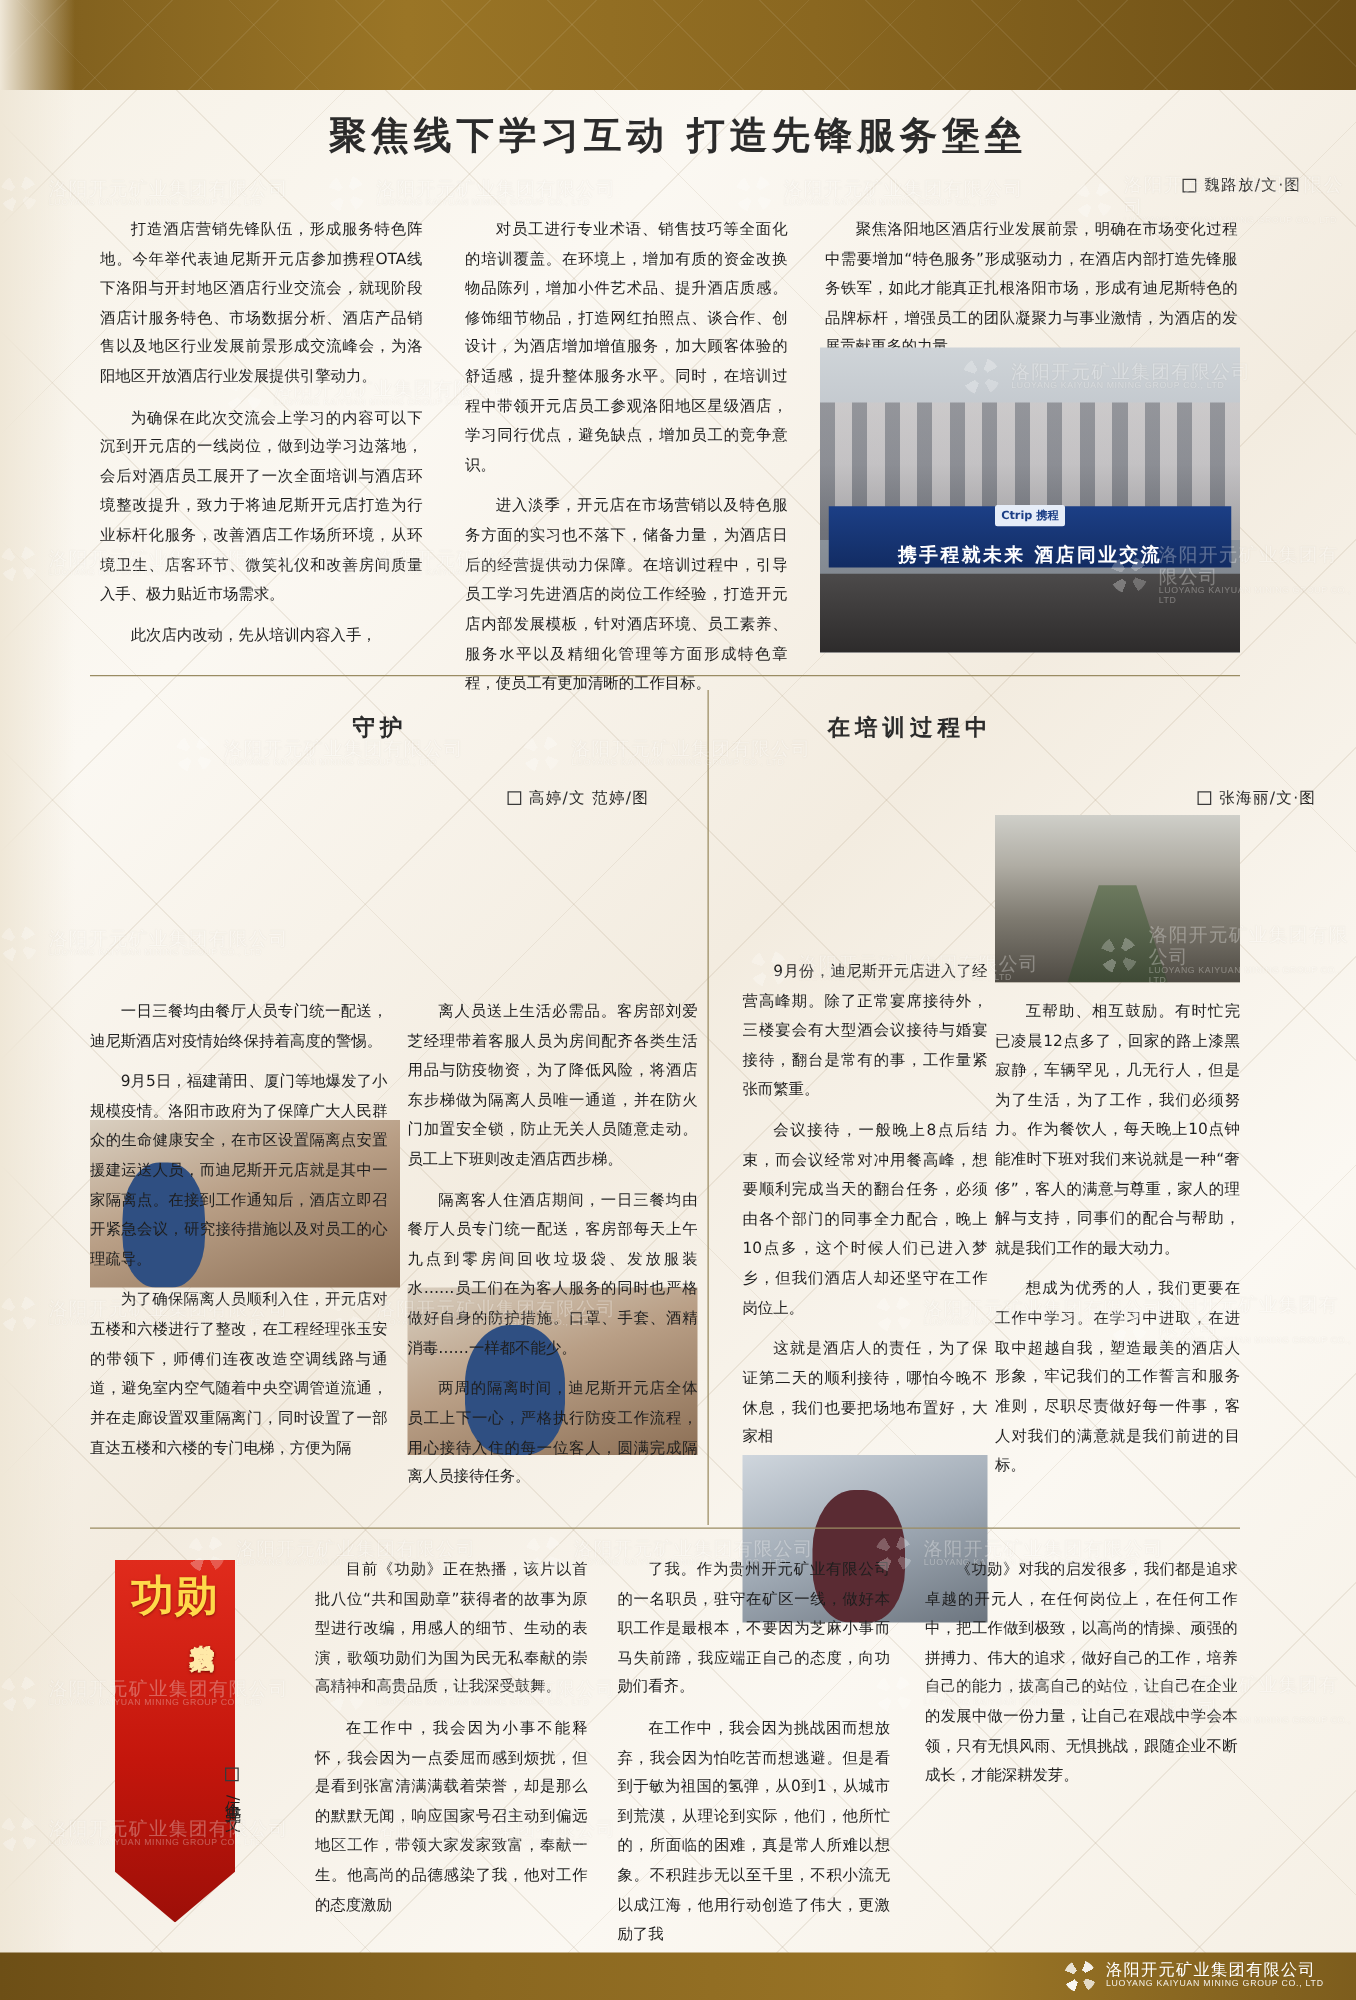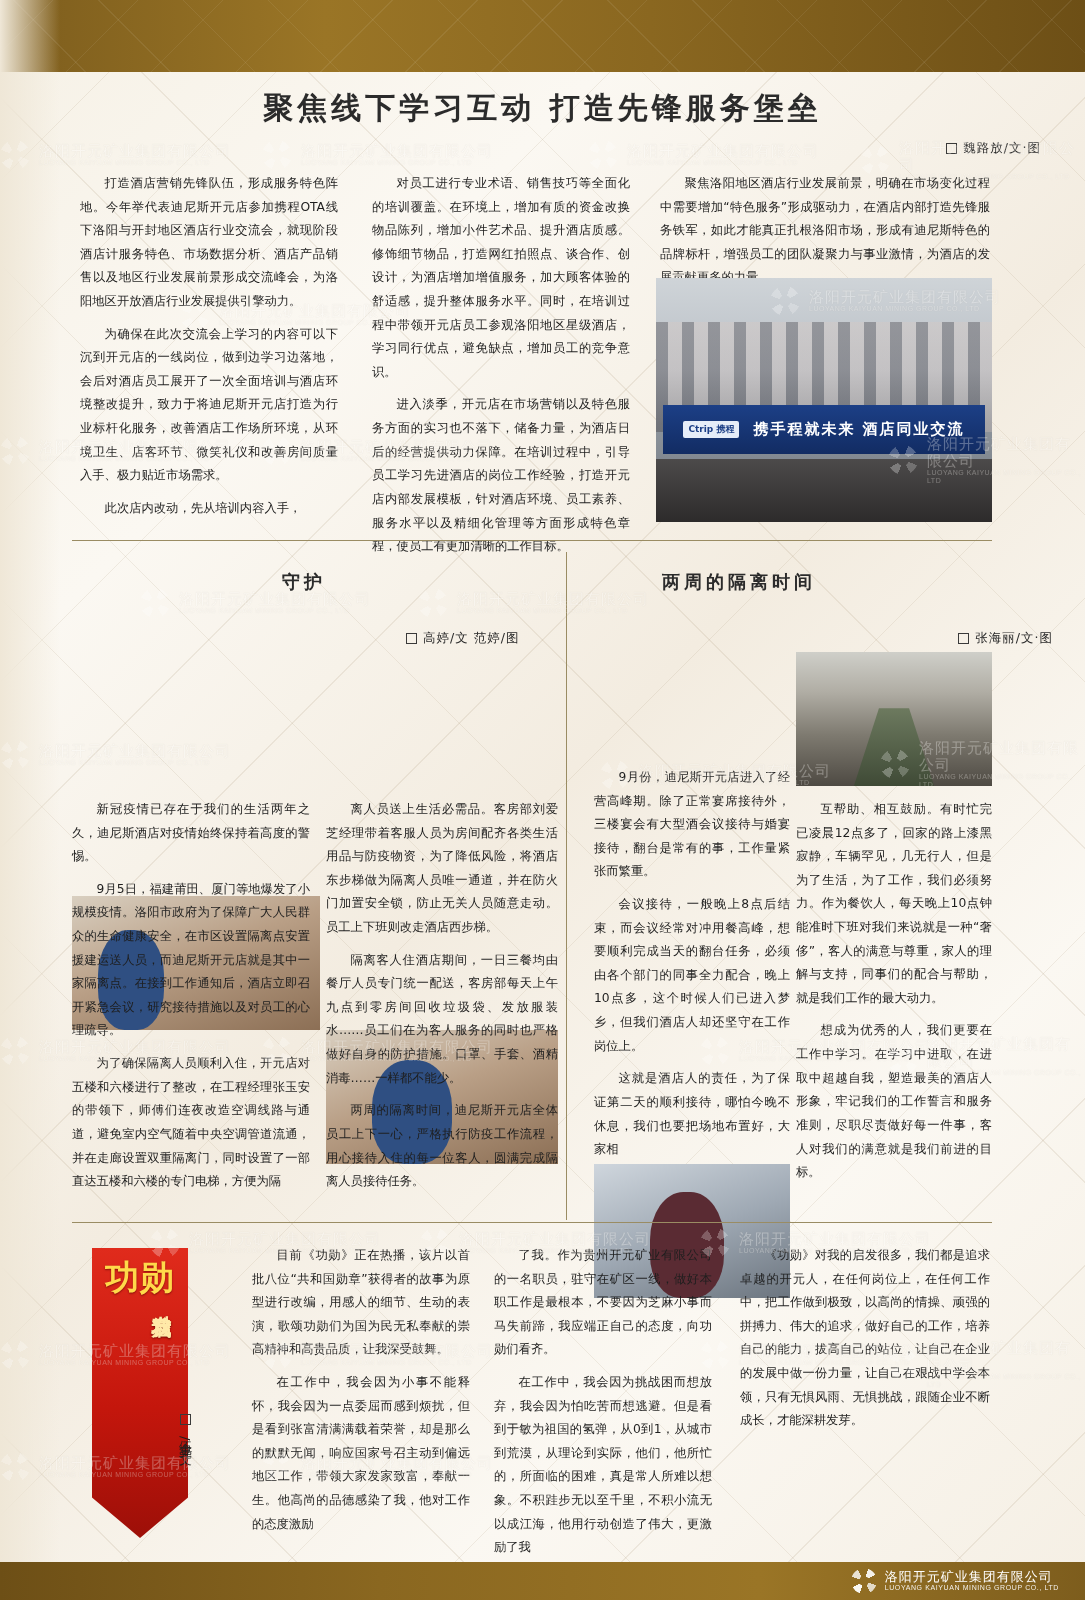--- a/index.html
+++ b/index.html
@@ -206,20 +206,21 @@
     background: linear-gradient(180deg, #1c3f86 0%, #122c63 100%);
     display: flex;
     align-items: center;
     justify-content: center;
     color: #fff;
     font-family: "DejaVu Sans", sans-serif;
     font-weight: bold;
     font-size: 15px;
     letter-spacing: 2px;
     gap: 14px;
+    flex-direction: column;
   }
   .banner .logo-chip {
     background: #e6edf8;
     color: #1c3f86;
     font-size: 9px;
     padding: 2px 5px;
     border-radius: 2px;
     letter-spacing: 0;
   }
   .crowd {
@@ -363,31 +364,31 @@
   </div>
 
   <div class="photo photo-a" style="left:72px; top:652px; width:248px; height:134px;">
     <div class="blob" style="left:26px; top:34px; width:66px; height:100px;"></div>
   </div>
   <div class="photo photo-a" style="left:326px; top:652px; width:232px; height:134px;">
     <div class="blob" style="left:46px; top:30px; width:80px; height:104px;"></div>
   </div>
 
   <div class="col-text" style="left:72px; top:798px; width:238px;">
-    <p>新冠疫情已存在于我们的生活两年之久，迪尼斯酒店对疫情始终保持着高度的警惕。</p>
+    <p>一日三餐均由餐厅人员专门统一配送，迪尼斯酒店对疫情始终保持着高度的警惕。</p>
     <p>9月5日，福建莆田、厦门等地爆发了小规模疫情。洛阳市政府为了保障广大人民群众的生命健康安全，在市区设置隔离点安置援建运送人员，而迪尼斯开元店就是其中一家隔离点。在接到工作通知后，酒店立即召开紧急会议，研究接待措施以及对员工的心理疏导。</p>
     <p>为了确保隔离人员顺利入住，开元店对五楼和六楼进行了整改，在工程经理张玉安的带领下，师傅们连夜改造空调线路与通道，避免室内空气随着中央空调管道流通，并在走廊设置双重隔离门，同时设置了一部直达五楼和六楼的专门电梯，方便为隔</p>
   </div>
   <div class="col-text" style="left:326px; top:798px; width:232px;">
     <p>离人员送上生活必需品。客房部刘爱芝经理带着客服人员为房间配齐各类生活用品与防疫物资，为了降低风险，将酒店东步梯做为隔离人员唯一通道，并在防火门加置安全锁，防止无关人员随意走动。员工上下班则改走酒店西步梯。</p>
     <p>隔离客人住酒店期间，一日三餐均由餐厅人员专门统一配送，客房部每天上午九点到零房间回收垃圾袋、发放服装水……员工们在为客人服务的同时也严格做好自身的防护措施。口罩、手套、酒精消毒……一样都不能少。</p>
     <p>两周的隔离时间，迪尼斯开元店全体员工上下一心，严格执行防疫工作流程，用心接待入住的每一位客人，圆满完成隔离人员接待任务。</p>
   </div>
 
-  <div class="sec-title" style="left:662px; top:570px;">两周的隔离时间</div>
+  <div class="sec-title" style="left:662px; top:570px;">在培训过程中</div>
   <div class="byline" style="position:absolute; top:630px; right:32px;">
     <span class="box"></span><span>张海丽/文·图</span>
   </div>
 
   <div class="photo photo-b" style="left:594px; top:652px; width:196px; height:134px;">
     <div class="blob" style="left:56px; top:28px; width:74px; height:106px; background:#5a2b33;"></div>
   </div>
   <div class="photo" style="left:796px; top:652px; width:196px; height:134px;">
     <div class="hall"></div>
   </div>

